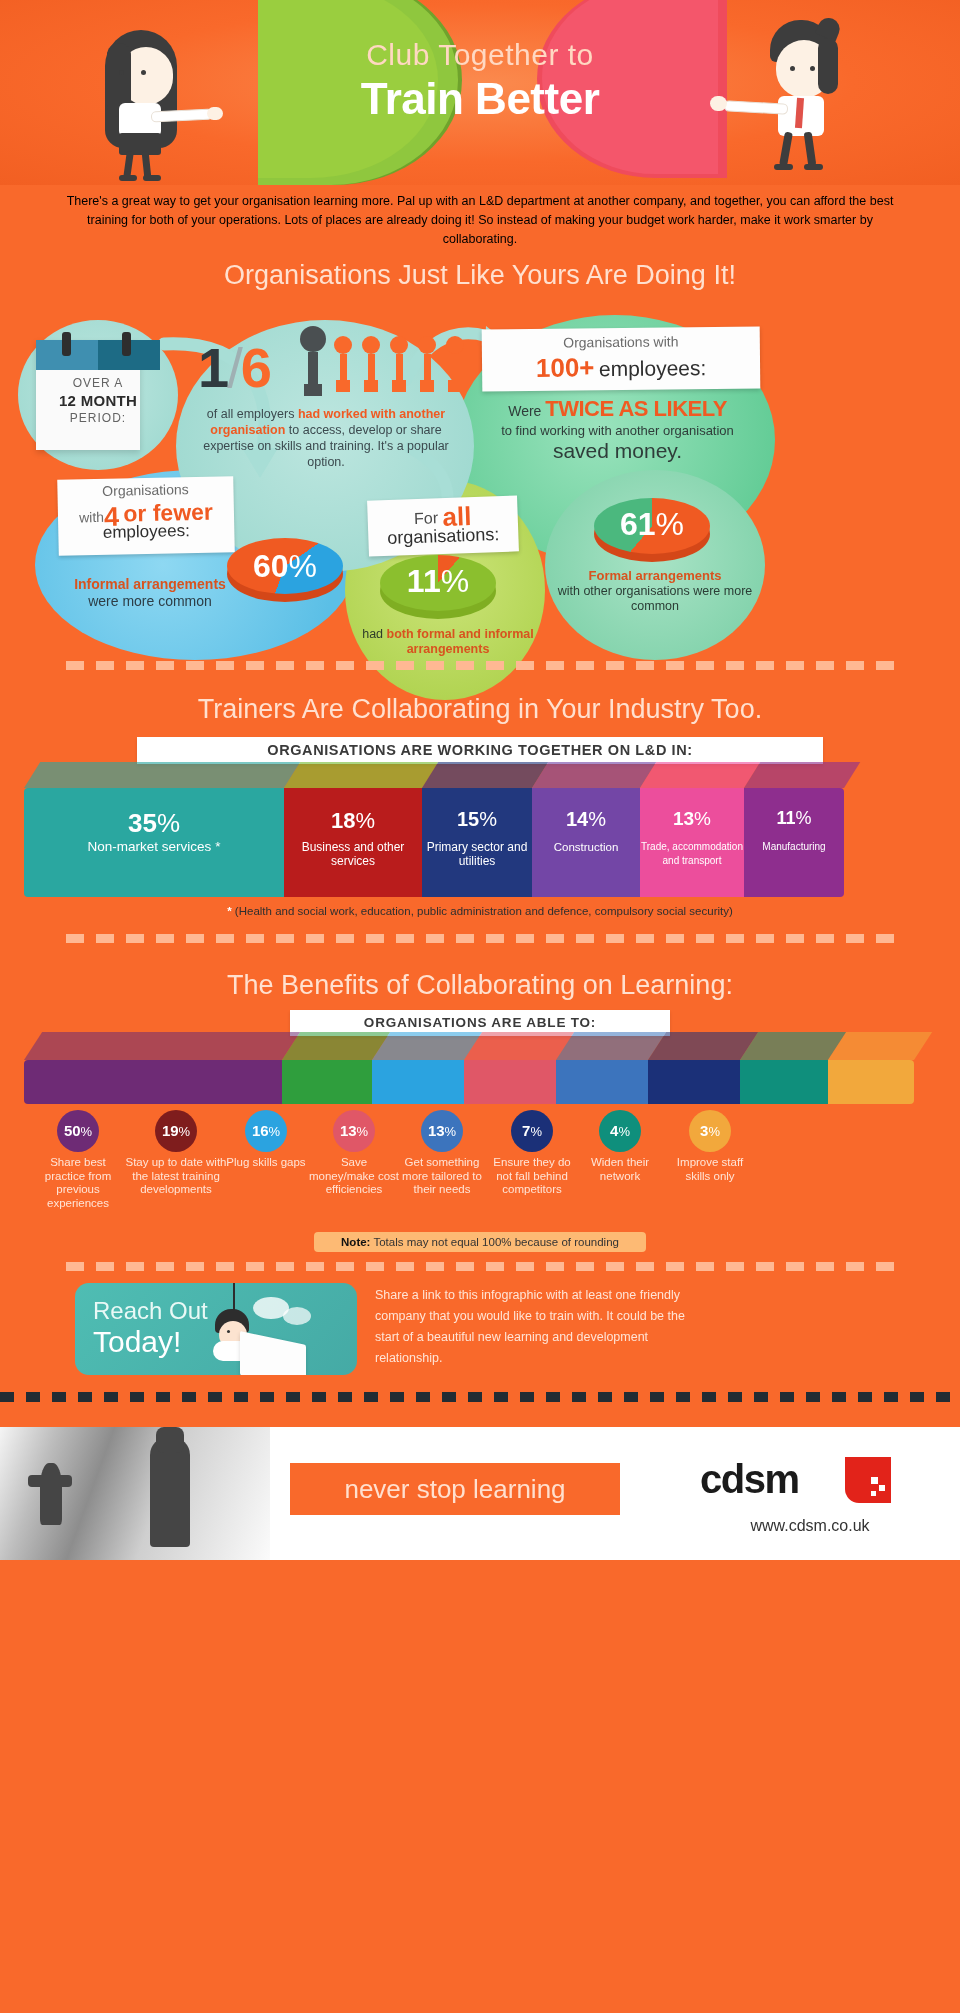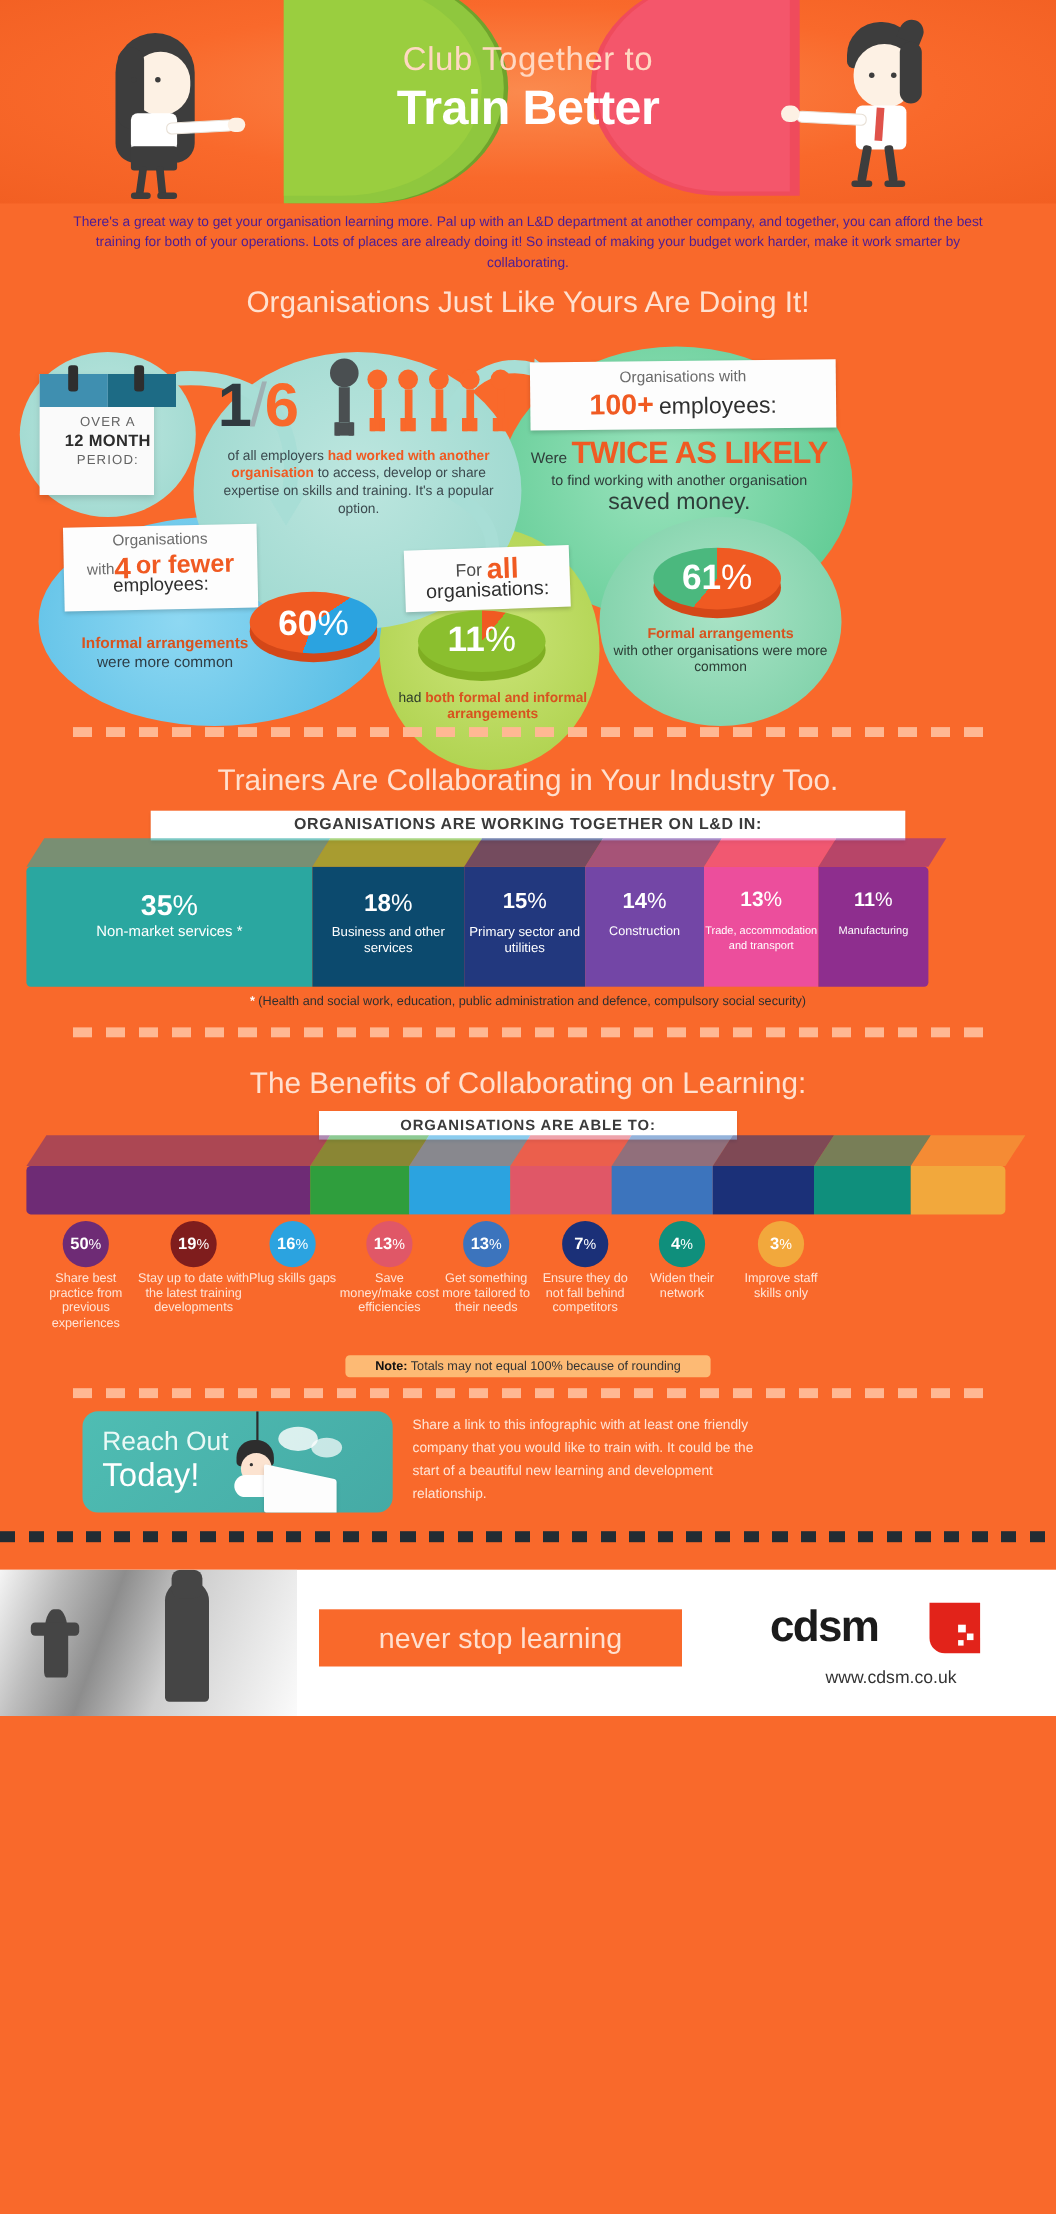--- a/index.html
+++ b/index.html
@@ -31,21 +31,21 @@
   .person{position:absolute;z-index:5;}
   .p-hair{position:absolute;background:#3d3d3d;}
   .p-head{position:absolute;background:#fdf1e4;border-radius:36px;}
   .p-body{position:absolute;background:#ffffff;}
   .p-leg{position:absolute;background:#3d3d3d;}
   .p-arm{position:absolute;background:#ffffff;border:1px solid #e8e0d6;}
   .p-hand{position:absolute;background:#fdf1e4;border-radius:8px;}
 
   
   .intro{position:absolute;left:65px;top:192px;width:830px;text-align:center;
-    color:#4c1d95;font-size:12.5px;line-height:19px;}
+    color:#000000;font-size:12.5px;line-height:19px;}
   .sec-title{position:absolute;width:960px;text-align:center;color:#ffe0cf;
     font-size:27px;font-weight:300;letter-spacing:0px;}
 
   
   .bub{position:absolute;border-radius:50%;}
   .b-cal{left:18px;top:320px;width:160px;height:150px;background:#a8ded6;}
   .b-one6{left:176px;top:320px;width:298px;height:252px;background:#a8ded6;border-radius:50%;}
   .b-blue{left:35px;top:470px;width:320px;height:190px;background:#6bc8ec;border-radius:50%;}
   .b-green{left:455px;top:315px;width:320px;height:250px;background:#6ccf9c;border-radius:50%;}
   .b-lime{left:345px;top:480px;width:200px;height:220px;background:#b9d95e;border-radius:50%;}
@@ -84,21 +84,21 @@
     font-size:12.5px;line-height:16px;color:#3c4a4f;}
   .or{color:#f05a22;font-weight:bold;}
 
   .c100{left:482px;top:328px;width:278px;height:62px;transform:rotate(-.6deg);}
   .c100 .l1{position:absolute;left:0;top:6px;width:278px;text-align:center;font-size:14px;color:#6b6b6b;}
   .c100 .l2{position:absolute;left:0;top:24px;width:278px;text-align:center;}
   .c100 .big{font-size:26px;font-weight:bold;color:#f05a22;}
   .c100 .emp{font-size:21px;color:#2f2f2f;}
 
   .green-txt{position:absolute;left:455px;top:396px;width:325px;text-align:center;color:#2f3d3a;}
-  .gt1{font-size:14px;} .gt1 b{font-size:28px;color:#f05a22;letter-spacing:-.5px;text-align:center;}
+  .gt1{font-size:14px;} .gt1 b{font-size:22px;color:#f05a22;letter-spacing:-.5px;text-align:center;}
   .gt2{font-size:13px;margin-top:1px;}
   .gt3{font-size:21px;margin-top:1px;}
 
   .c4{left:58px;top:478px;width:176px;height:76px;transform:rotate(-1.2deg);}
   .c4 .r1{position:absolute;left:0;top:4px;width:176px;text-align:center;font-size:14px;color:#6b6b6b;}
   .c4 .r2{position:absolute;left:0;top:22px;width:176px;text-align:center;}
   .c4 .r3{position:absolute;left:0;top:44px;width:176px;text-align:center;font-size:17px;color:#2f2f2f;}
   .c4 .n4{font-size:27px;font-weight:bold;color:#f05a22;vertical-align:-4px;}
   .c4 .orf{font-size:23px;font-weight:bold;color:#f05a22;}
 
@@ -369,21 +369,21 @@
 
   <div class="sec-title" style="top:694px;">Trainers Are Collaborating in Your Industry Too.</div>
   <div class="ind-cap">ORGANISATIONS ARE WORKING TOGETHER ON L&amp;D IN:</div>
 
   <div class="bars">
       <div class="bar" style="left: 0px; width: 260px; background: rgb(42, 167, 160); border-radius: 4px 0px 0px 4px;">
         <div class="top" style="background: rgb(42, 167, 160);"></div>
         <div class="val" style="font-size: 26px;"><span>35</span><span class="s">%</span></div>
         <div class="lab" style="font-size: 13.5px;">Non-market services *</div>
       </div>
-      <div class="bar" style="left: 260px; width: 138px; background: #0c4a6e;">
+      <div class="bar" style="left: 260px; width: 138px; background: #b91c1c;">
         <div class="top" style="background: rgb(118, 187, 52);"></div>
         <div class="val" style="font-size: 22px;"><span>18</span><span class="s">%</span></div>
         <div class="lab" style="font-size: 12px;">Business and other services</div>
       </div>
       <div class="bar" style="left: 398px; width: 110px; background: rgb(34, 56, 126);">
         <div class="top" style="background: rgb(34, 56, 126);"></div>
         <div class="val" style="font-size: 20px;"><span>15</span><span class="s">%</span></div>
         <div class="lab" style="font-size: 12px;">Primary sector and utilities</div>
       </div>
       <div class="bar" style="left: 508px; width: 108px; background: rgb(115, 70, 166);">

